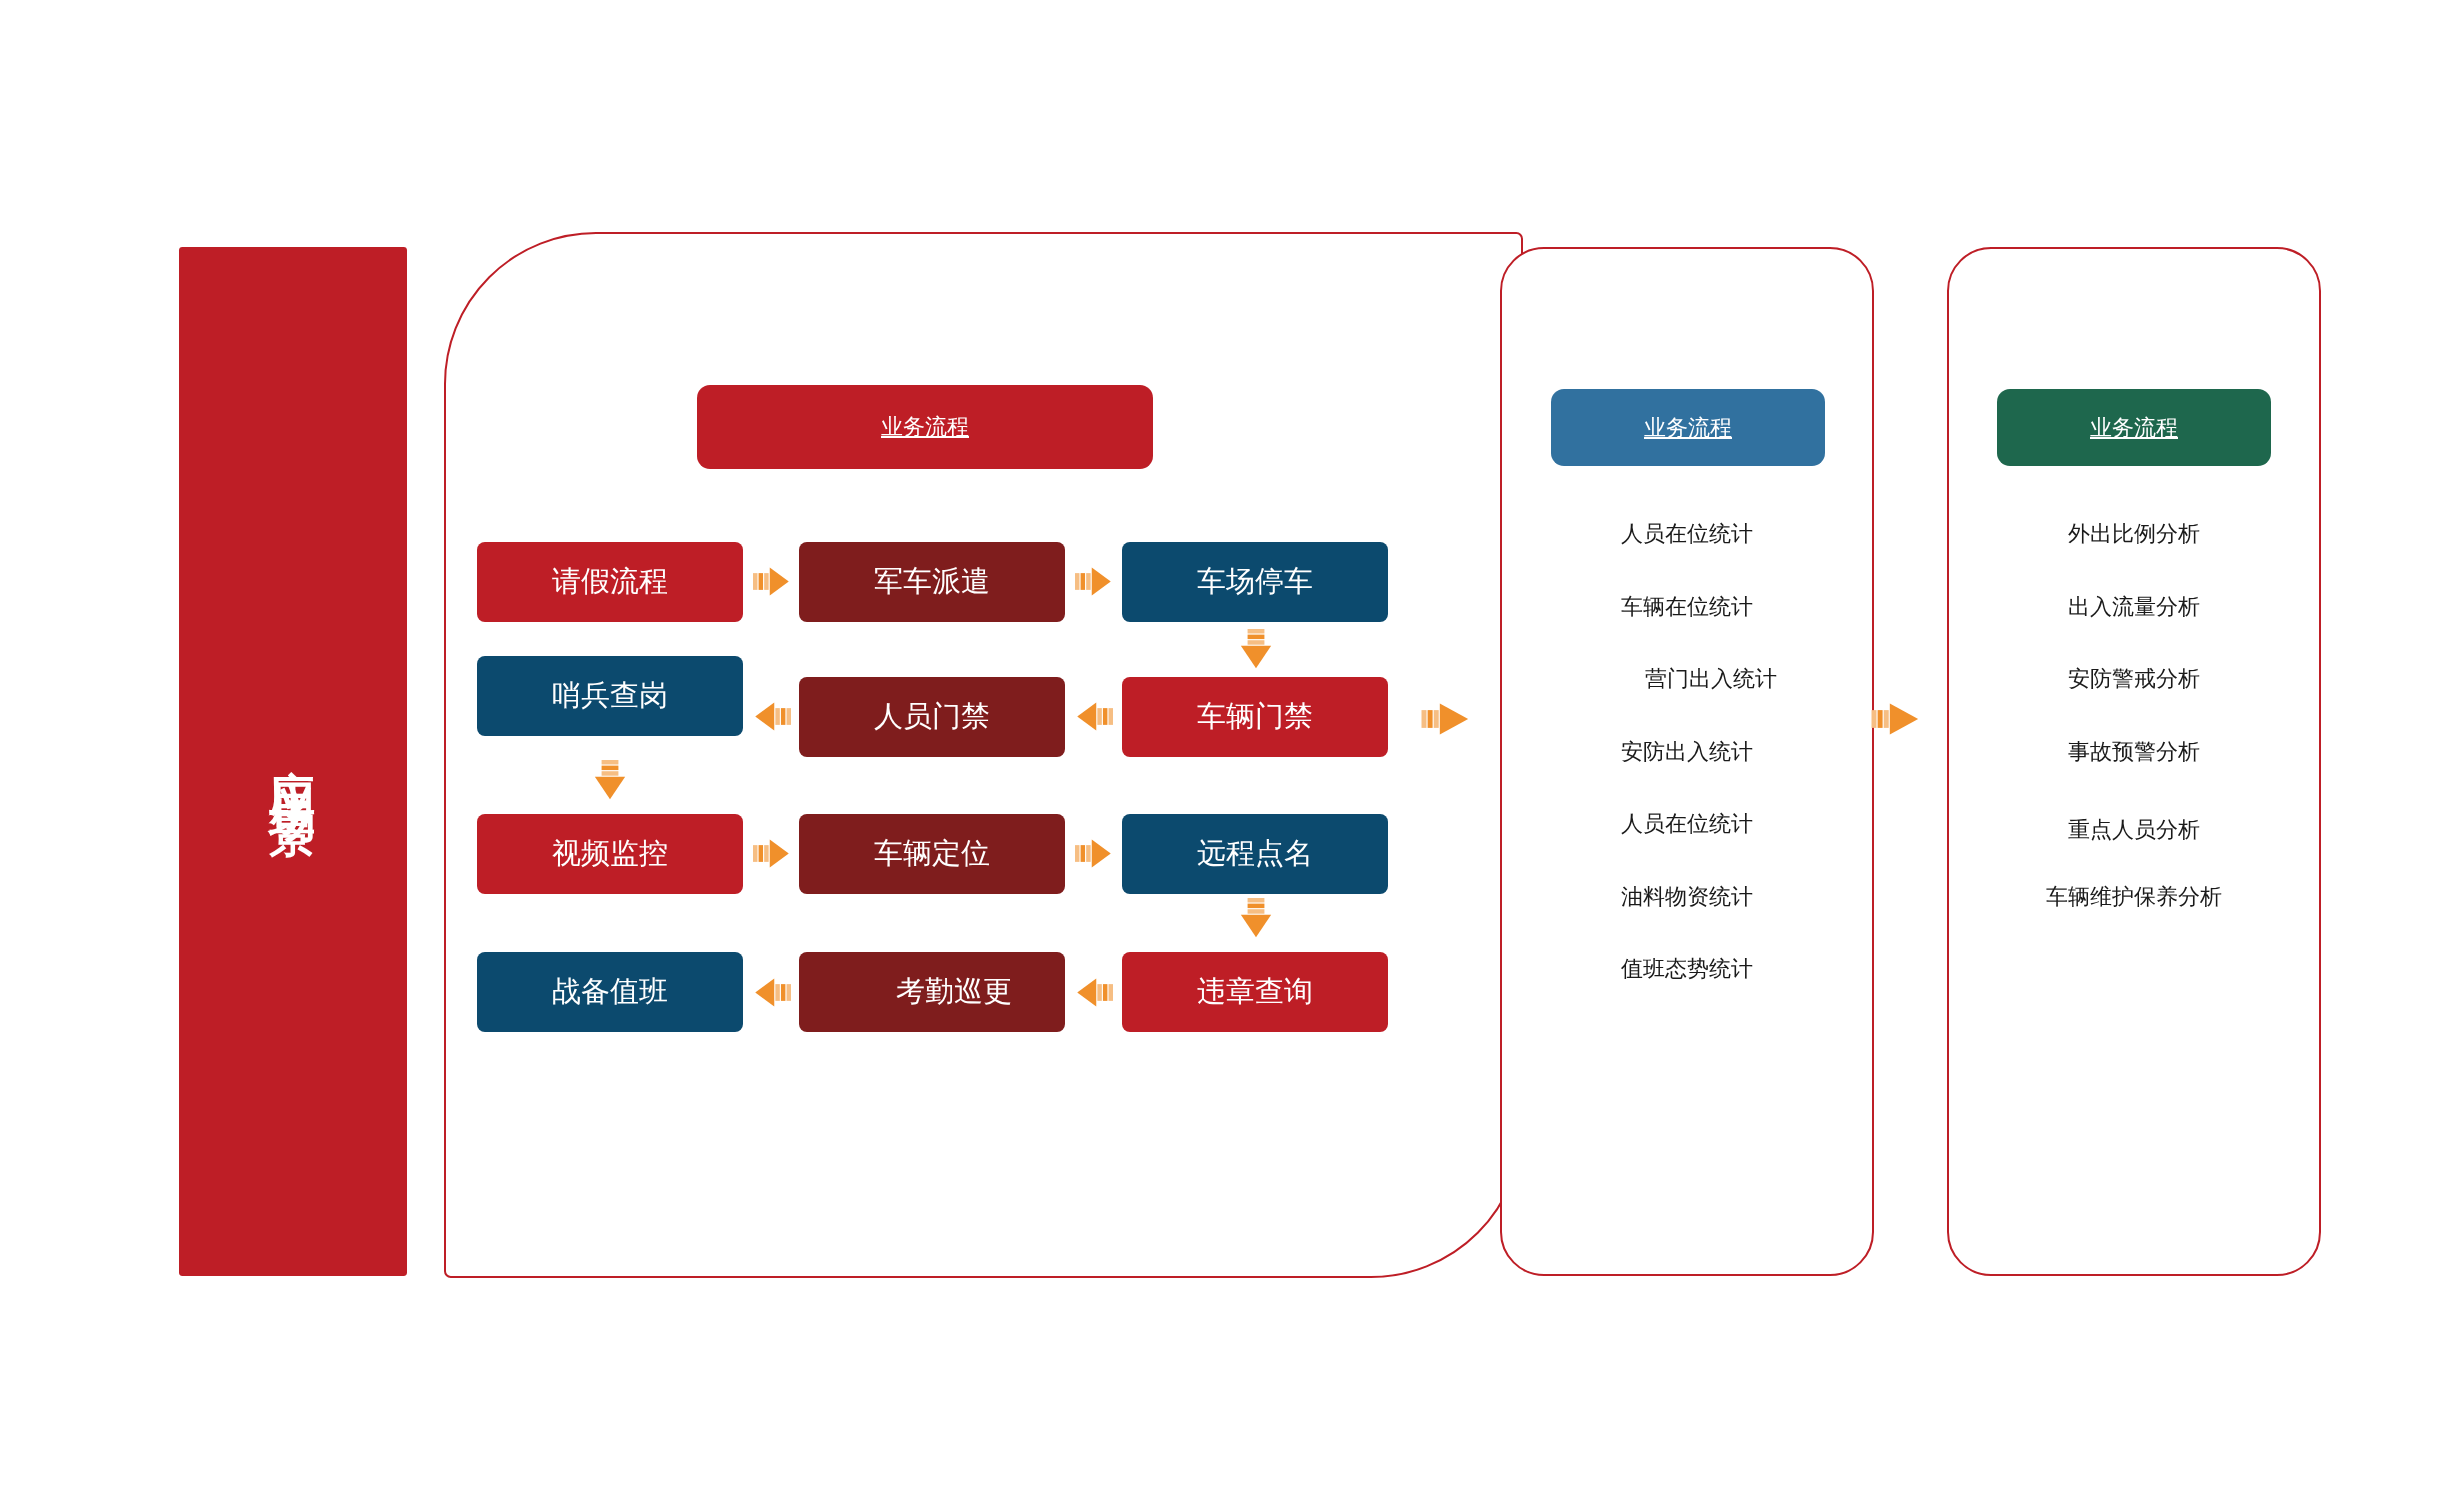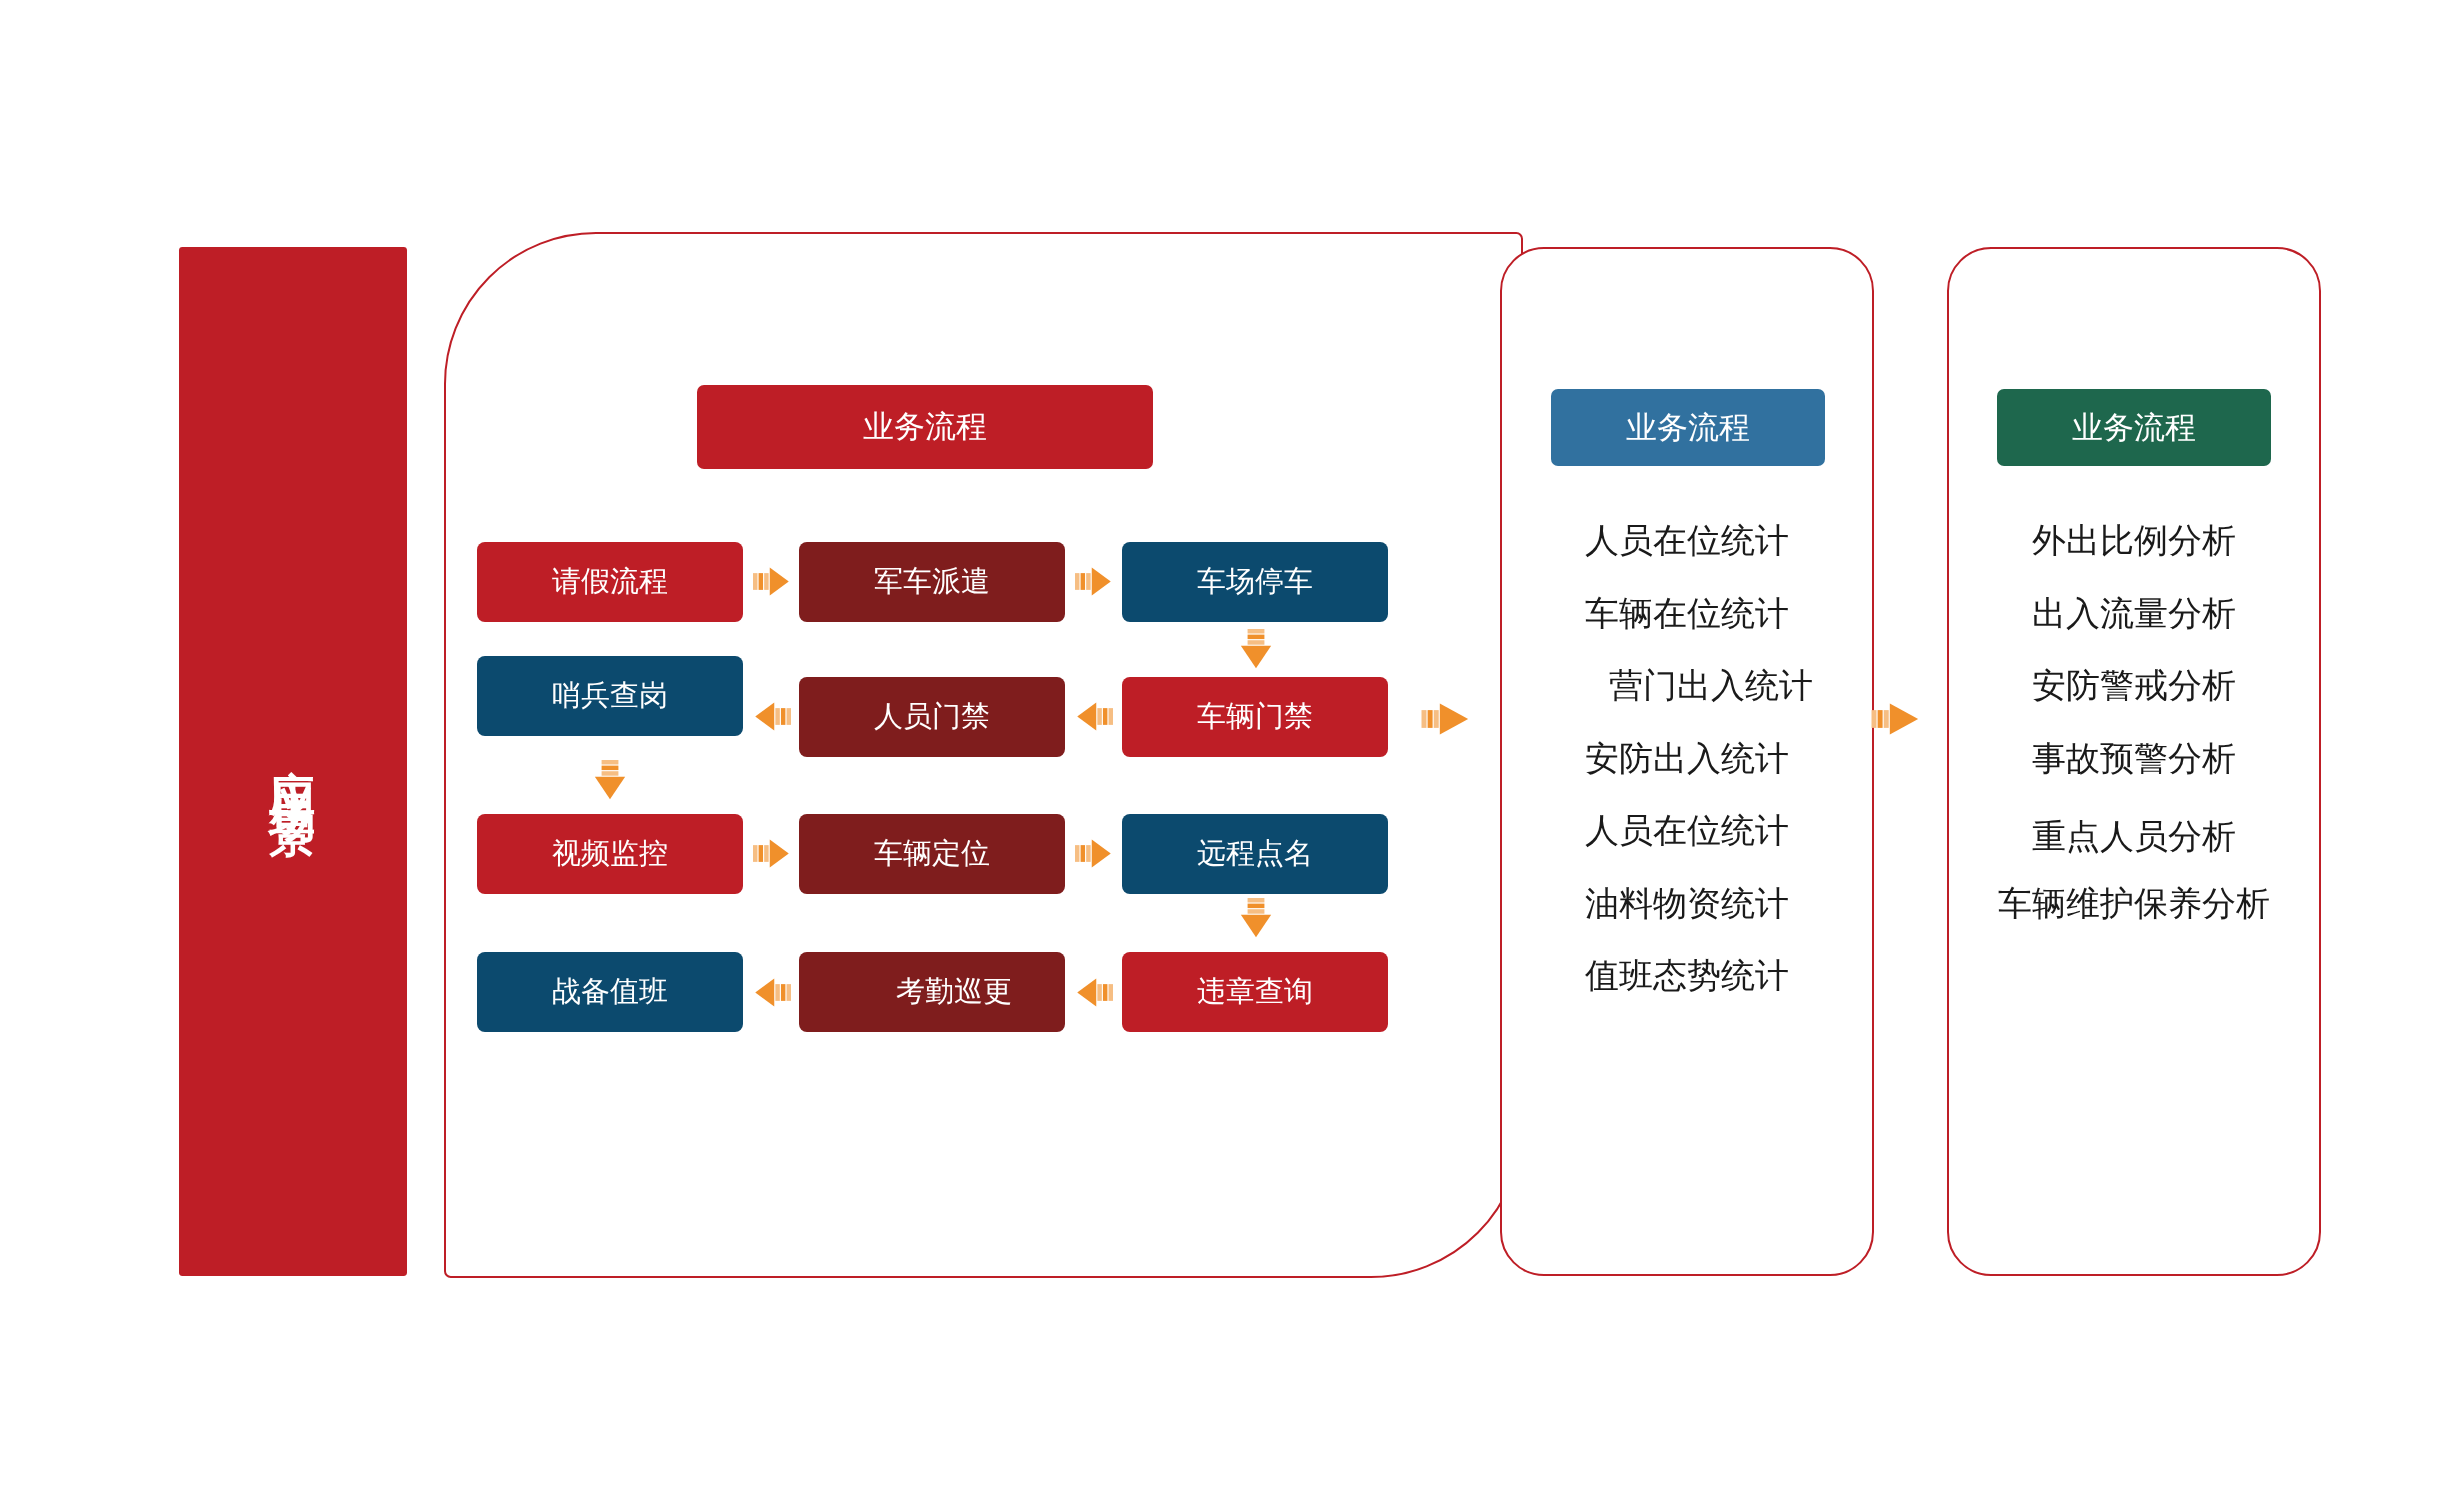--- a/index.html
+++ b/index.html
@@ -75,23 +75,24 @@
     border-radius: 44px;
   }
 
   
   .col-header {
     position: absolute;
     display: flex;
     align-items: center;
     justify-content: center;
     color: #ffffff;
-    font-size: 31px;
-    border-radius: 7px;
+    font-size: 22px;
+    border-radius: 13px;
     box-sizing: border-box;
+    text-decoration: underline;
   }
   .header-main {
     left: 697px;
     top: 385px;
     width: 456px;
     height: 84px;
     background: #BE1E26;
   }
   .header-stats {
     left: 1551px;
@@ -131,21 +132,21 @@
     display: block;
   }
   .arrow svg { display: block; }
 
   
   .list-item {
     position: absolute;
     width: 100%;
     text-align: center;
     color: #1a1a1a;
-    font-size: 34px;
+    font-size: 22px;
     line-height: 1;
     white-space: nowrap;
   }
   .list-wrap {
     position: absolute;
     left: 0;
     width: 100%;
   }
 </style>
 </head>

